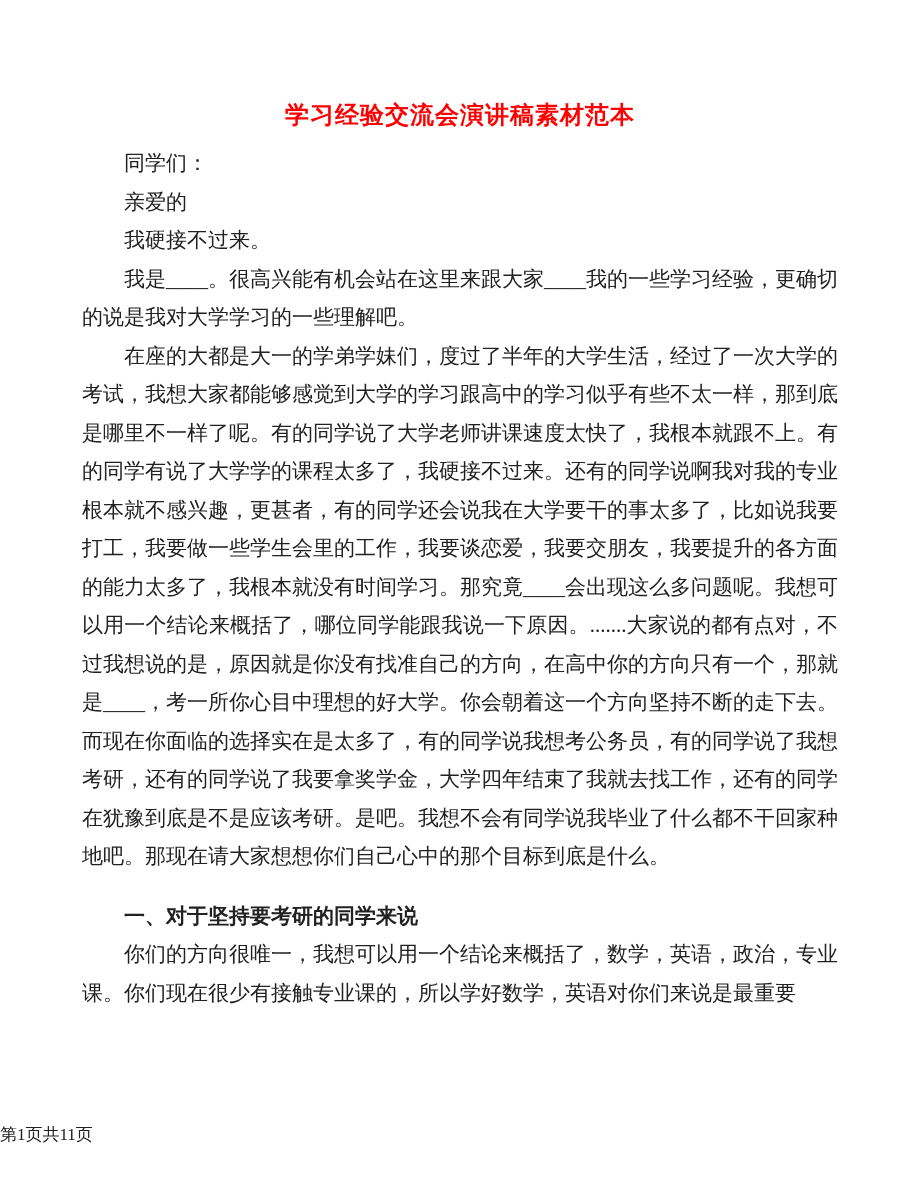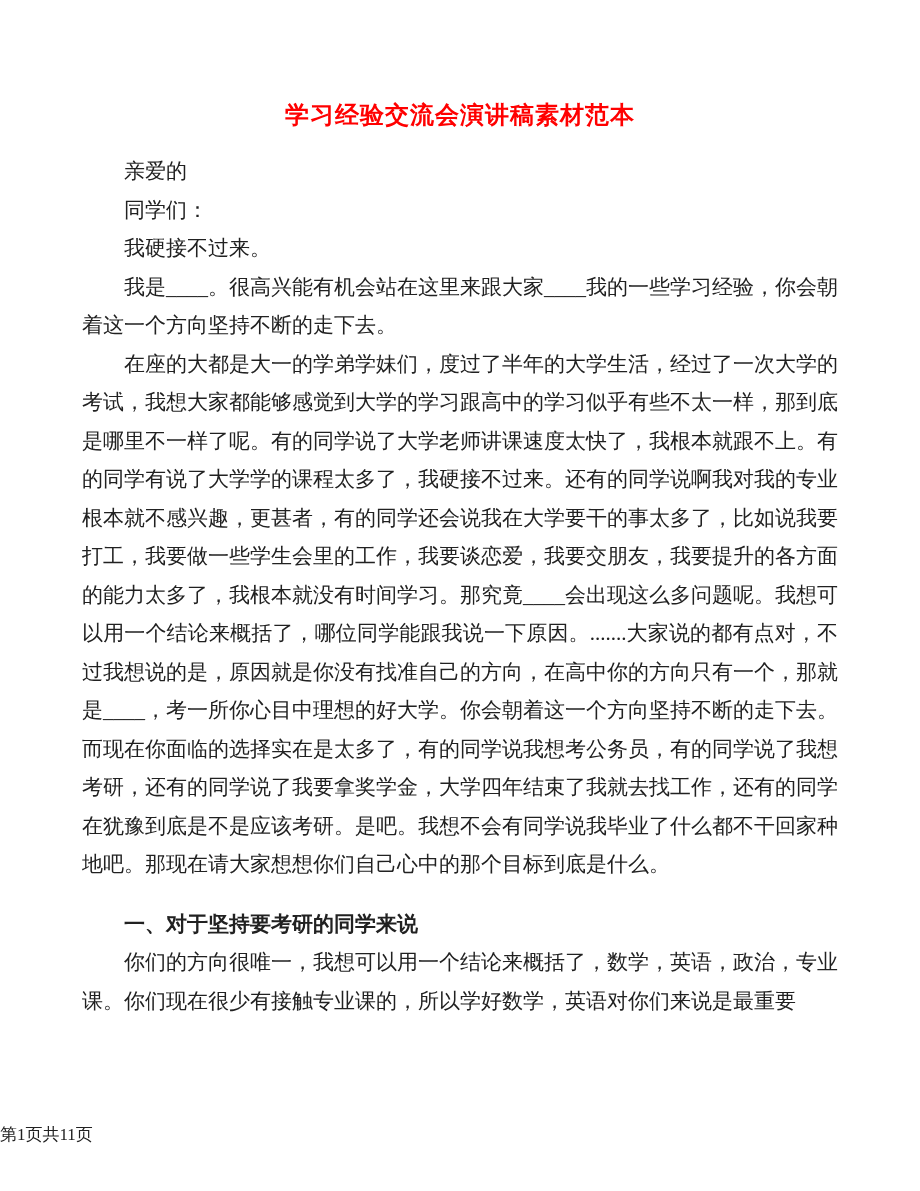--- a/index.html
+++ b/index.html
@@ -17,21 +17,21 @@
   }
   .page {
     position: relative;
     width: 920px;
     height: 1191px;
     background: #ffffff;
     box-sizing: border-box;
     padding: 98px 82px 0 82px;
   }
   .doc-title {
-    margin: 0 0 20px 0;
+    margin: 0 0 12px 0;
     text-align: center;
     font-size: 24px;
     line-height: 34px;
     font-weight: bold;
     color: #ff0000;
     letter-spacing: 1px;
   }
   .para {
     margin: 0;
     font-size: 21px;
@@ -56,27 +56,27 @@
     color: #212121;
   }
 </style>
 </head>
 <body>
 
 <div class="page">
 
   <h1 class="doc-title">学习经验交流会演讲稿素材范本</h1>
 
+  <p class="para">同学们：</p>
+
   <p class="para">亲爱的</p>
-
-  <p class="para">同学们：</p>
 
   <p class="para">我硬接不过来。</p>
 
-  <p class="para">我是____。很高兴能有机会站在这里来跟大家____我的一些学习经验，你会朝着这一个方向坚持不断的走下去。</p>
+  <p class="para">我是____。很高兴能有机会站在这里来跟大家____我的一些学习经验，更确切的说是我对大学学习的一些理解吧。</p>
 
   <p class="para">在座的大都是大一的学弟学妹们，度过了半年的大学生活，经过了一次大学的考试，我想大家都能够感觉到大学的学习跟高中的学习似乎有些不太一样，那到底是哪里不一样了呢。有的同学说了大学老师讲课速度太快了，我根本就跟不上。有的同学有说了大学学的课程太多了，我硬接不过来。还有的同学说啊我对我的专业根本就不感兴趣，更甚者，有的同学还会说我在大学要干的事太多了，比如说我要打工，我要做一些学生会里的工作，我要谈恋爱，我要交朋友，我要提升的各方面的能力太多了，我根本就没有时间学习。那究竟____会出现这么多问题呢。我想可以用一个结论来概括了，哪位同学能跟我说一下原因。.......大家说的都有点对，不过我想说的是，原因就是你没有找准自己的方向，在高中你的方向只有一个，那就是____，考一所你心目中理想的好大学。你会朝着这一个方向坚持不断的走下去。而现在你面临的选择实在是太多了，有的同学说我想考公务员，有的同学说了我想考研，还有的同学说了我要拿奖学金，大学四年结束了我就去找工作，还有的同学在犹豫到底是不是应该考研。是吧。我想不会有同学说我毕业了什么都不干回家种地吧。那现在请大家想想你们自己心中的那个目标到底是什么。</p>
 
   <p class="para heading">一、对于坚持要考研的同学来说</p>
 
   <p class="para">你们的方向很唯一，我想可以用一个结论来概括了，数学，英语，政治，专业课。你们现在很少有接触专业课的，所以学好数学，英语对你们来说是最重要</p>
 
   <div class="page-footer">
     <span>第1页共11页</span>
   </div>

